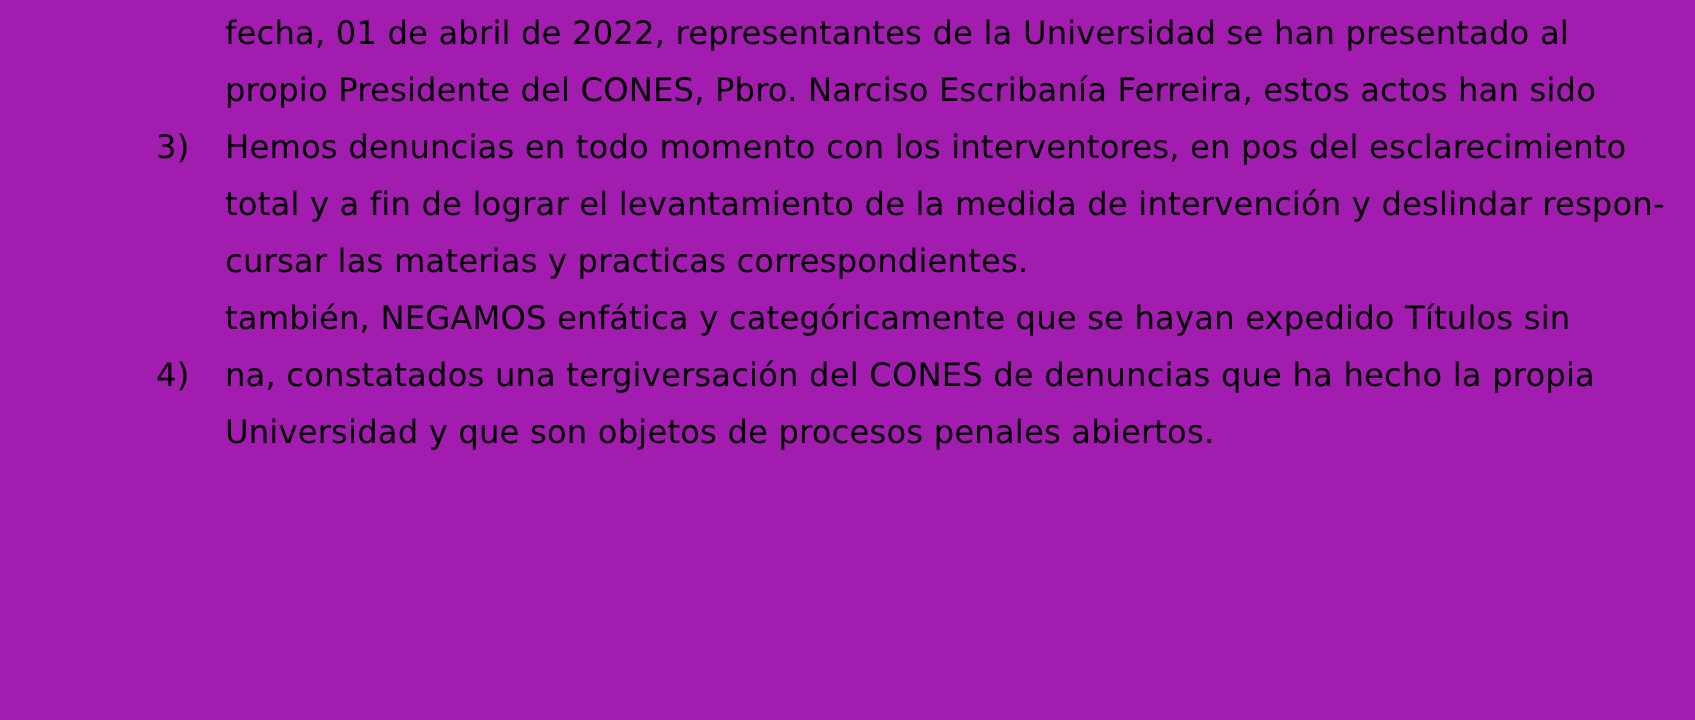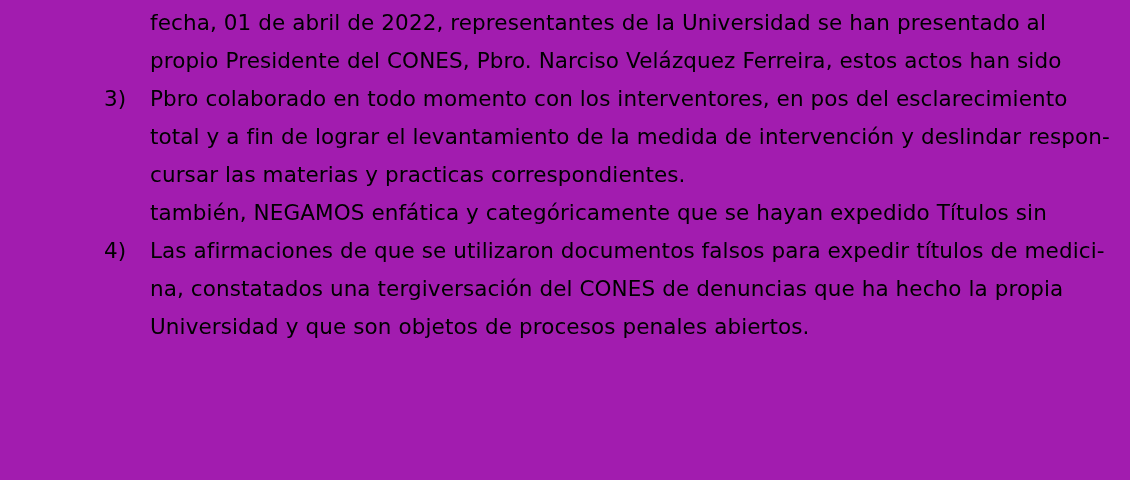--- a/index.html
+++ b/index.html
@@ -68,32 +68,31 @@
   }
 </style>
 </head>
 <body>
 
 <div class="page">
   <div class="doc-body">
 
     <div class="para para-cont">
       <span class="line j">fecha, 01 de abril de 2022, representantes de la Universidad se han presentado al</span>
-      <span class="line j">propio Presidente del CONES, Pbro. Narciso Velázquez Ferreira, estos actos han sido</span>
+      <span class="line j">propio Presidente del CONES, Pbro. Narciso Escribanía Ferreira, estos actos han sido</span>
     </div>
 
     <div class="para para-item">
       <span class="marker">3)</span>
-      <span class="line j">Pbro colaborado en todo momento con los interventores, en pos del esclarecimiento</span>
+      <span class="line j">Hemos denuncias en todo momento con los interventores, en pos del esclarecimiento</span>
       <span class="line j">total y a fin de lograr el levantamiento de la medida de intervención y deslindar respon-</span>
       <span class="line">cursar las materias y practicas correspondientes.</span>
       <span class="line j">también, NEGAMOS enfática y categóricamente que se hayan expedido Títulos sin</span>
     </div>
 
     <div class="para para-item">
       <span class="marker">4)</span>
-      <span class="line j">Las afirmaciones de que se utilizaron documentos falsos para expedir títulos de medici-</span>
       <span class="line j">na, constatados una tergiversación del CONES de denuncias que ha hecho la propia</span>
       <span class="line">Universidad y que son objetos de procesos penales abiertos.</span>
     </div>
 
   </div>
 </div>
 
 </body></html>

